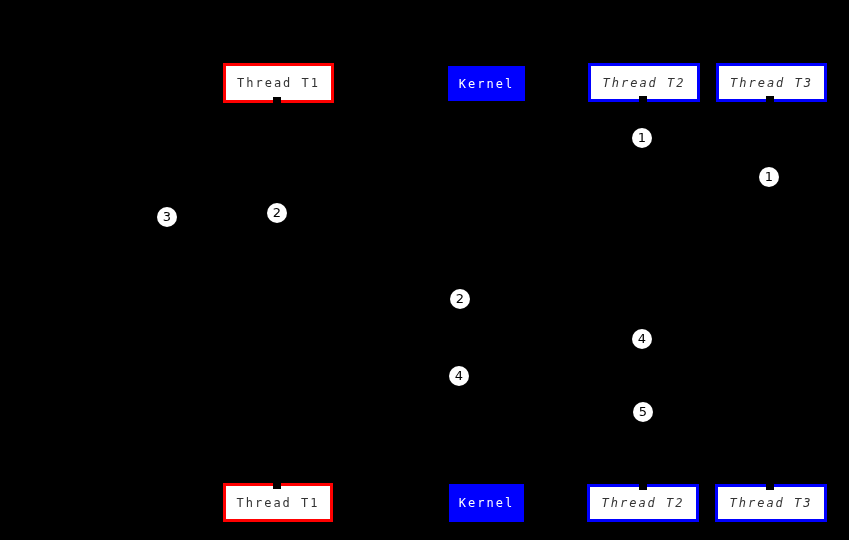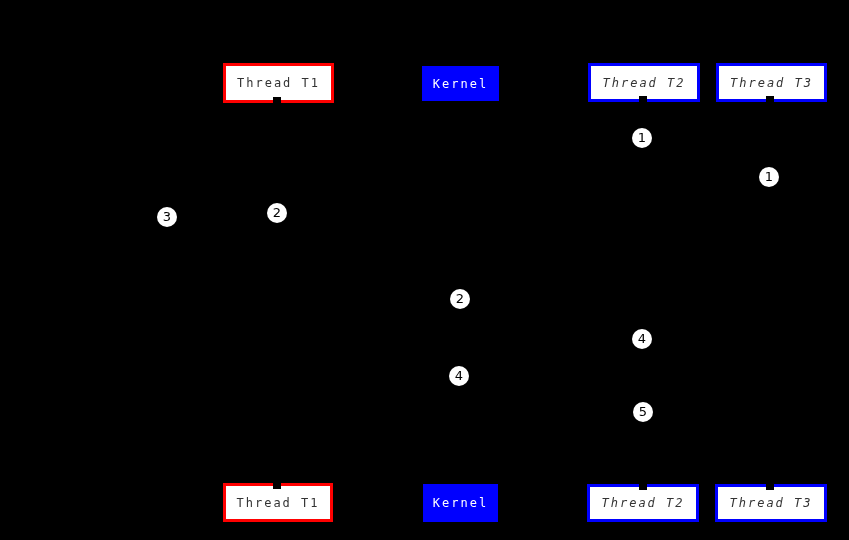--- a/index.html
+++ b/index.html
@@ -22,21 +22,21 @@
     align-items: center;
     justify-content: center;
     font-size: 12px;
     letter-spacing: 2px;
     white-space: nowrap;
     background: var(--box-fill, #ffffff);
     color: var(--box-text, #333333);
   }
   .actor[data-variant="red-outline"]  { border: 3px solid var(--t1-border, #ff0000); }
   .actor[data-variant="blue-outline"] { border: 3px solid var(--t2-t3-border, #0000ff); font-style: italic; }
-  .actor[data-variant="blue-solid"]   { background: var(--kernel-fill, #0000ff); color: var(--kernel-text, #ffffff); border: none; }
+  .actor[data-variant="blue-solid"]   { background: var(--kernel-fill, #0000ff); color: var(--kernel-text, #ffffff); border: none; margin-left: 26px; }
 
   
   .pos-top-t1     { left: 223px; top: 63px;  width: 111px; height: 40px; }
   .pos-top-kernel { left: 422px; top: 66px;  width: 77px;  height: 35px; }
   .pos-top-t2     { left: 588px; top: 63px;  width: 112px; height: 39px; }
   .pos-top-t3     { left: 716px; top: 63px;  width: 111px; height: 39px; }
   .pos-bot-t1     { left: 223px; top: 483px; width: 110px; height: 39px; }
   .pos-bot-kernel { left: 423px; top: 484px; width: 75px;  height: 38px; }
   .pos-bot-t2     { left: 587px; top: 484px; width: 112px; height: 38px; }
   .pos-bot-t3     { left: 715px; top: 484px; width: 112px; height: 38px; }

